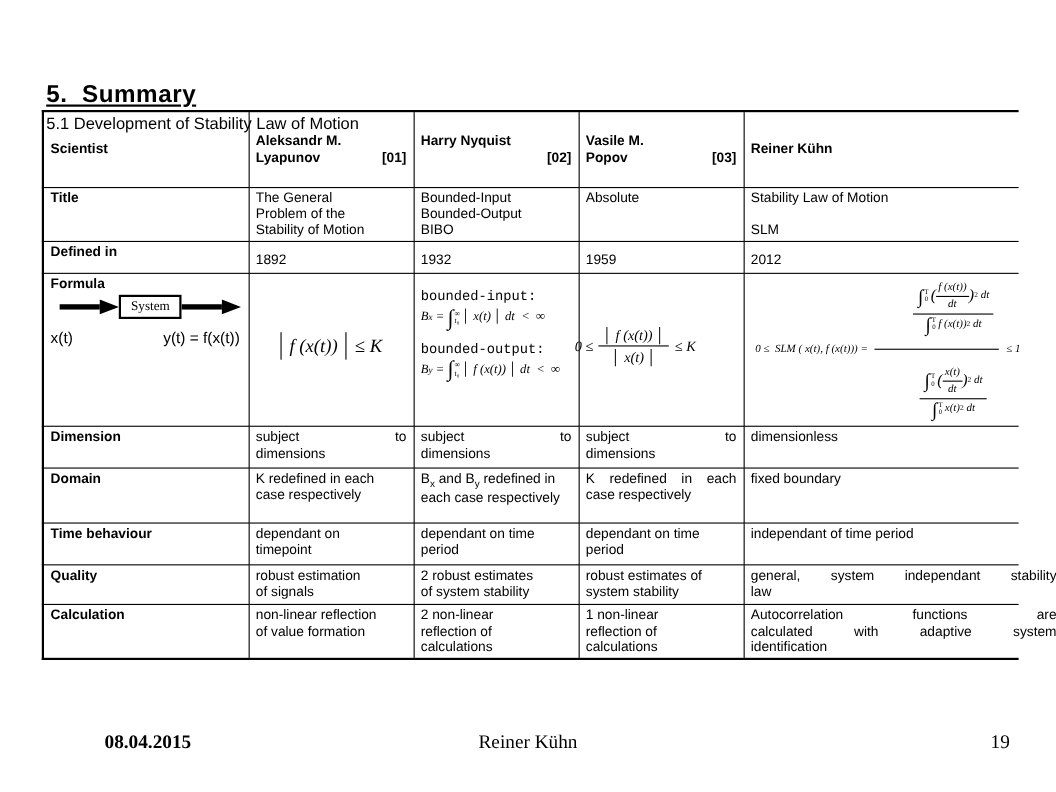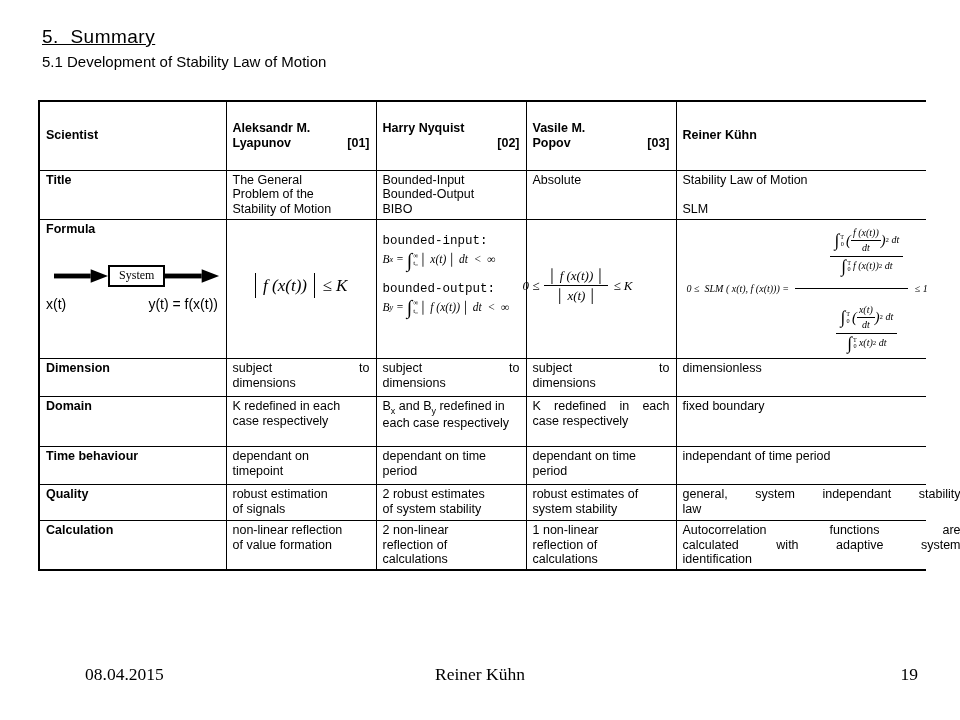--- a/index.html
+++ b/index.html
@@ -4,22 +4,22 @@
 <style>
   * { margin:0; padding:0; box-sizing:border-box; }
   html,body { width:960px; height:720px; }
   body {
     position:relative; background:#ffffff; overflow:hidden;
     font-family:"Liberation Sans", sans-serif; color:#000;
   }
   
   .titleblock { position:absolute; left:42px; top:26px; }
   .pagetitle {
-    font-size:19px; font-weight:normal; text-decoration:underline;
-    white-space:pre; letter-spacing:0.5px;
+    font-size:22px; font-weight:bold; text-decoration:underline;
+    white-space:pre; letter-spacing:0.5px;margin-top:47px;
   }
   .pagesub { font-size:15px; margin-top:5px; }
 
   
   table.cmp {
     position:absolute; left:38px; top:100px; width:887px;
     border-collapse:collapse; table-layout:fixed;
     border:2px solid #000; border-right:none;
   }
   table.cmp td {
@@ -42,21 +42,21 @@
   .h2 { display:flex; justify-content:space-between; }
   .h2r { text-align:right; }
   .lbl { font-weight:bold; font-size:16px; }
   .pre { white-space:pre-line; }
   .vbot { vertical-align:bottom !important; padding-bottom:4px !important; }
   .jline { text-align:justify; text-align-last:justify; }
   .wide { width:278px; }
   sub.ss { font-size:0.72em; }
 
   
-  .sysdiag { display:flex; align-items:center; margin-top:28px; margin-left:8px; font-weight:normal; }
+  .sysdiag { display:flex; align-items:center; margin-top:2px; margin-left:8px; font-weight:normal; }
   .sysbox {
     border:2.5px solid #000; padding:1px 9px 2px;
     font:12px "Liberation Serif", serif; font-weight:normal;
   }
   .iorow {
     display:flex; justify-content:space-between; font-weight:normal;
     font-size:14px; margin-top:9px; width:172px;
   }
 
   
@@ -91,21 +91,21 @@
   .bigfrac > .bden { padding-top:3px; }
   sup.s { font-size:0.68em; vertical-align:super; font-style:normal; }
   .mfrac { display:inline-flex; flex-direction:column; align-items:center; }
   .mfrac .mn { border-bottom:1px solid #000; padding:0 2px 1px; }
   .mfrac .md { padding-top:1px; }
   .pr { font-size:1.45em; }
 
   
   .footer { position:absolute; left:0; top:664px; width:960px; height:26px;
     font-family:"Liberation Serif","DejaVu Serif",serif; font-size:17.5px; }
-  .f-date { position:absolute; left:85px; }
+  .f-date { position:absolute; left:95px;font-weight:bold; }
   .f-author { position:absolute; left:0; width:100%; text-align:center; }
   .f-page { position:absolute; right:42px; }
 </style>
 </head>
 <body>
 
 <div class="titleblock">
   <div class="pagetitle">5.  Summary</div>
   <div class="pagesub">5.1 Development of Stability Law of Motion</div>
 </div>
@@ -154,20 +154,27 @@
 Stability of Motion</td>
     <td class="pre">Bounded-Input
 Bounded-Output
 BIBO</td>
     <td class="pre">Absolute</td>
     <td class="pre">Stability Law of Motion
 
 SLM</td>
   </tr>
 
+  <tr class="r-def">
+    <td class="lbl"><span>Defined in</span></td>
+    <td class="vbot">1892</td>
+    <td class="vbot">1932</td>
+    <td class="vbot">1959</td>
+    <td class="vbot">2012</td>
+  </tr>
 
   <tr class="r-form">
     <td class="lbl">
       <div>Formula</div>
       <div class="sysdiag">
         <svg width="56" height="14" viewBox="0 0 56 14">
               <rect y="4.5" width="38" height="5" fill="#000"></rect>
               <polygon points="38,0 56,7 38,14" fill="#000"></polygon>
             </svg>
         <span class="sysbox">System</span>

